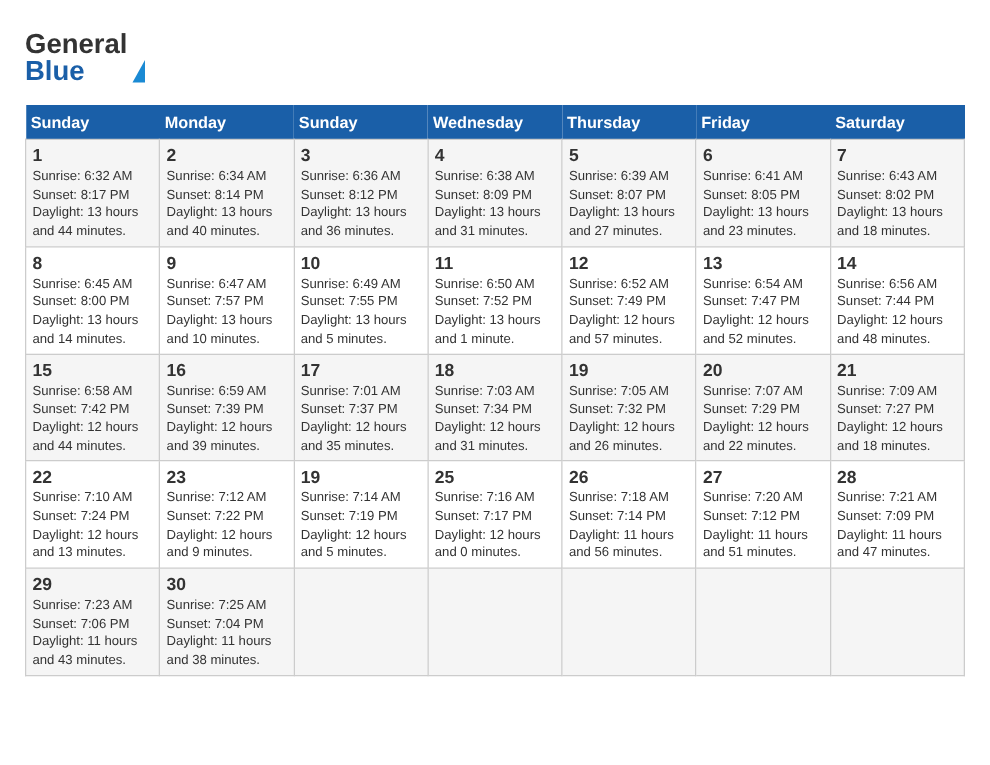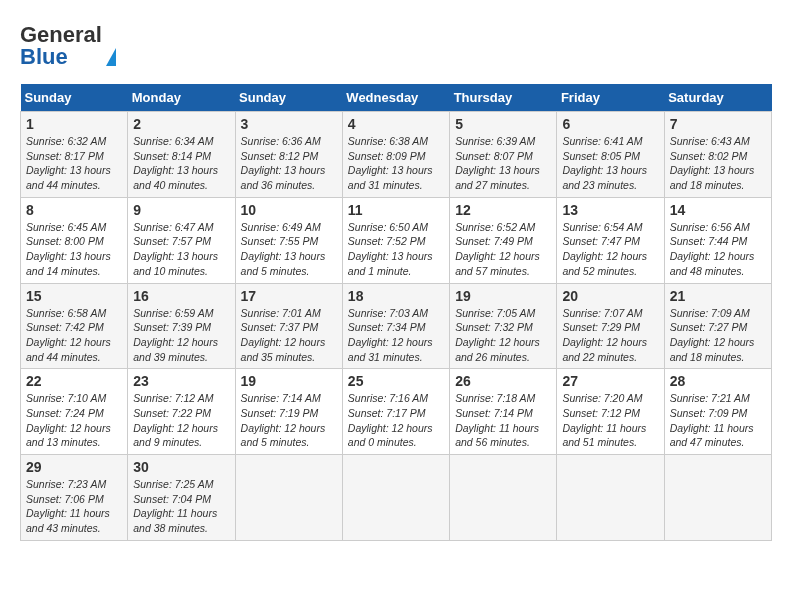--- a/index.html
+++ b/index.html
@@ -70,21 +70,20 @@
       font-size: 14px;
       font-weight: bold;
       color: #333;
       display: block;
       margin-bottom: 2px;
     }
     .day-info {
       color: #333;
       font-size: 10.5px;
       line-height: 1.4;
-      font-style: italic;
     }
     .empty-cell {
       background-color: #f5f5f5;
     }
   </style>
 </head>
 <body>
 
 <div class="header">
   <div class="logo">

